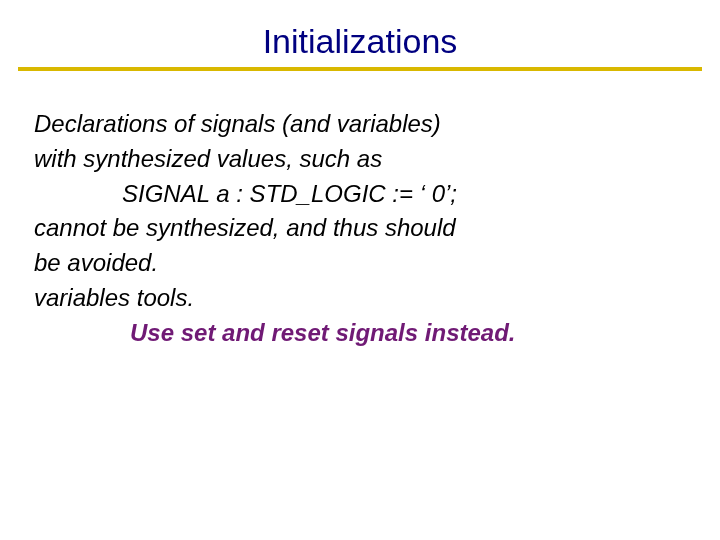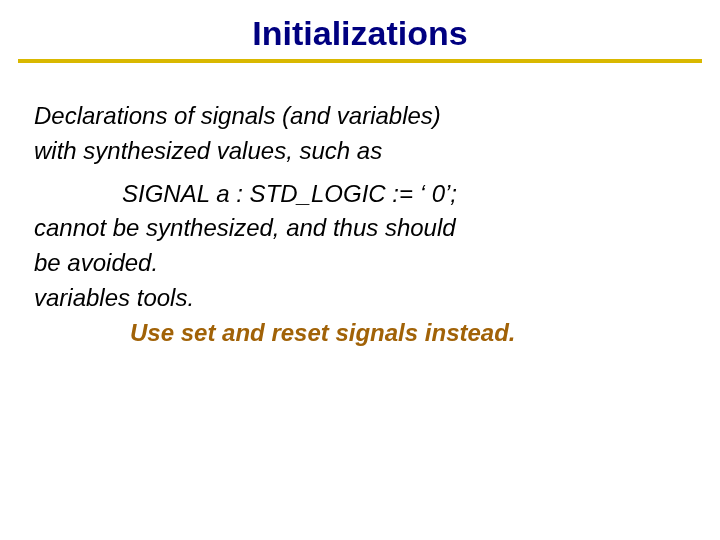--- a/index.html
+++ b/index.html
@@ -12,44 +12,43 @@
     overflow: hidden;
   }
   .slide {
     width: 720px;
     height: 540px;
     position: relative;
     box-sizing: border-box;
   }
   .title {
     text-align: center;
-    font-weight: bold;
+    font-weight: normal;
     color: #000080;
     font-size: 34px;
-    padding-top: 14px;
+    padding-top: 22px;
     padding-bottom: 6px;
   }
   .rule {
     border: none;
     border-top: 4px solid #d9b800;
     margin: 0 18px 0 18px;
   }
   .body {
     padding: 36px 34px 0 34px;
     font-size: 24px;
     line-height: 1.45;
     color: #000000;
     font-style: italic;
   }
   .indent {
     padding-left: 88px;
-    margin-top: 8px;
   }
   .emph {
-    color: #a16207;
+    color: #701a75;
     font-weight: bold;
     padding-left: 96px;
   }
 </style>
 </head>
 <body>
 
 <div class="slide">
   <div class="title">Initializations</div>
   <hr class="rule">

